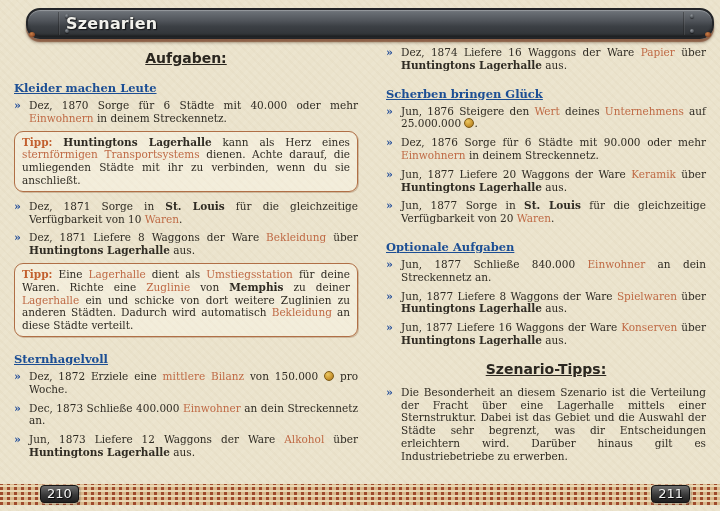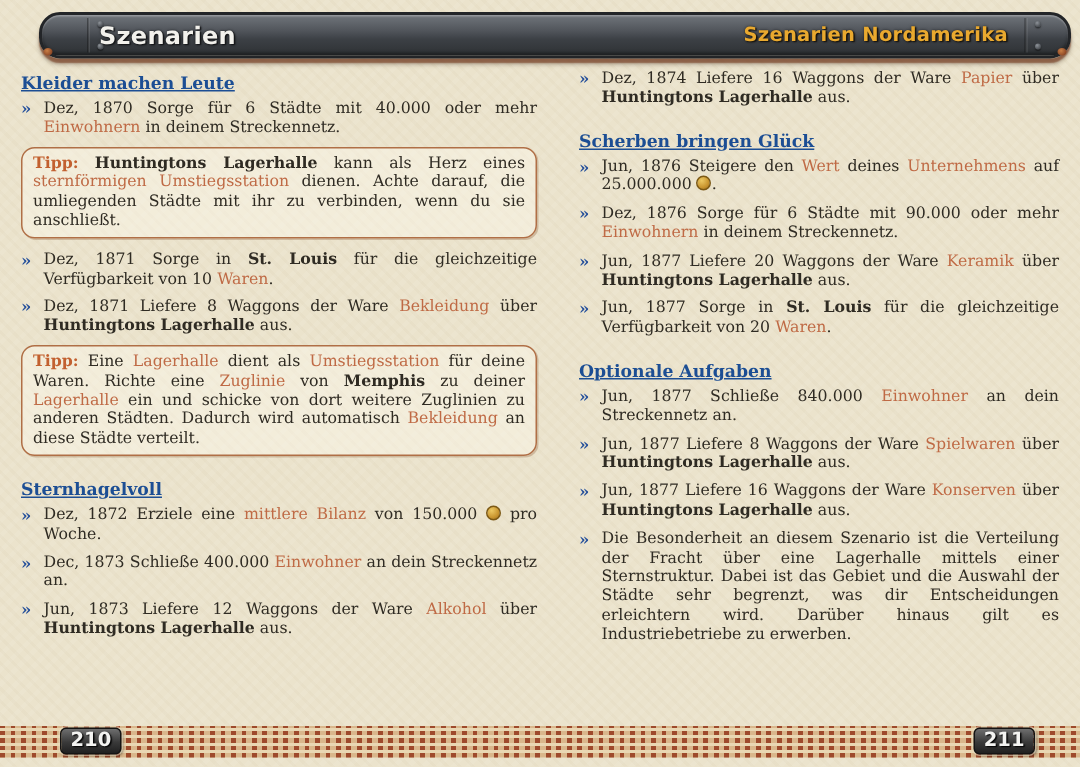--- a/index.html
+++ b/index.html
@@ -104,21 +104,21 @@
   
   .track{
     position:absolute; left:0; right:0; bottom:6px; height:21px;
     background-color:#d9b78c;
     background-image:
       repeating-linear-gradient(0deg, transparent 0 3px, #e9d7b3 3px 5px),
       repeating-linear-gradient(90deg, #9e4a2c 0 3px, rgba(158,74,44,0) 3px 7px);
   }
   .pagenum{
     position:absolute; bottom:8px;
-    font-family:"DejaVu Sans", sans-serif; font-weight:bold; font-size:13px;
+    font-family:"DejaVu Sans", sans-serif; font-weight:normal; font-size:13px;
     color:#f4f4f2; text-shadow:1px 1px 1px #000;
     background:linear-gradient(#6e6e6e, #3a3a3a 55%, #202020);
     border:1px solid #141414; border-radius:4px;
     padding:0 6px; line-height:16px;
     box-shadow:0 0 0 1px rgba(240,230,200,.55), 1px 1px 2px rgba(0,0,0,.45);
   }
   .pagenum.left{left:40px;}
   .pagenum.right{right:30px;}
 </style>
 </head>
@@ -127,32 +127,32 @@
 <div class="headerbar">
   <span class="seam left"></span>
   <span class="seam right"></span>
   <span class="rivet r1"></span>
   <span class="rivet r2"></span>
   <span class="rivet r3"></span>
   <span class="rivet r4"></span>
   <span class="rustdot bl"></span>
   <span class="rustdot br"></span>
   <span class="tab-label">Szenarien</span>
-  <span class="right-title">Szenarien Nordamerika</span>
 </div>
 
 <div class="page">
   <div class="col col-left">
+      <div class="doc-title">Aufgaben:</div>
       <div class="sec-heading">Kleider machen Leute</div>
       <div class="bullet">
         <span class="marker">»</span>
         <span class="btext"><span class="plain">Dez, 1870 Sorge für 6 Städte mit 40.000 oder mehr </span><span class="o">Einwohnern</span><span class="plain"> in deinem Streckennetz.</span></span>
       </div>
       <div class="tip">
-        <p><span class="ob">Tipp:</span><span class="plain"> </span><span class="b">Huntingtons Lagerhalle</span><span class="plain"> kann als Herz eines </span><span class="o">sternförmigen Umstiegsstation</span><span class="plain"> dienen. Achte darauf, die umliegenden Städte mit ihr zu verbinden, wenn du sie anschließt.</span></p>
+        <p><span class="ob">Tipp:</span><span class="plain"> </span><span class="b">Huntingtons Lagerhalle</span><span class="plain"> kann als Herz eines </span><span class="o">sternförmigen Transportsystems</span><span class="plain"> dienen. Achte darauf, die umliegenden Städte mit ihr zu verbinden, wenn du sie anschließt.</span></p>
       </div>
       <div class="bullet">
         <span class="marker">»</span>
         <span class="btext"><span class="plain">Dez, 1871 Sorge in </span><span class="b">St. Louis</span><span class="plain"> für die gleichzeitige Verfügbarkeit von 10 </span><span class="o">Waren</span><span class="plain">.</span></span>
       </div>
       <div class="bullet">
         <span class="marker">»</span>
         <span class="btext"><span class="plain">Dez, 1871 Liefere 8 Waggons der Ware </span><span class="o">Bekleidung</span><span class="plain"> über </span><span class="b">Huntingtons Lagerhalle</span><span class="plain"> aus.</span></span>
       </div>
       <div class="tip">
@@ -200,20 +200,21 @@
         <span class="btext"><span class="plain">Jun, 1877 Schließe 840.000 </span><span class="o">Einwohner</span><span class="plain"> an dein Streckennetz an.</span></span>
       </div>
       <div class="bullet">
         <span class="marker">»</span>
         <span class="btext"><span class="plain">Jun, 1877 Liefere 8 Waggons der Ware </span><span class="o">Spielwaren</span><span class="plain"> über </span><span class="b">Huntingtons Lagerhalle</span><span class="plain"> aus.</span></span>
       </div>
       <div class="bullet">
         <span class="marker">»</span>
         <span class="btext"><span class="plain">Jun, 1877 Liefere 16 Waggons der Ware </span><span class="o">Konserven</span><span class="plain"> über </span><span class="b">Huntingtons Lagerhalle</span><span class="plain"> aus.</span></span>
       </div>
+      <div class="doc-title">Szenario-Tipps:</div>
       <div class="bullet">
         <span class="marker">»</span>
         <span class="btext"><span class="plain">Die Besonderheit an diesem Szenario ist die Verteilung der Fracht über eine Lagerhalle mittels einer Sternstruktur. Dabei ist das Gebiet und die Auswahl der Städte sehr begrenzt, was dir Entscheidungen erleichtern wird. Darüber hinaus gilt es Industriebetriebe zu erwerben.</span></span>
       </div>
     </div>
 </div>
 
 <div class="track"></div>
 <div class="pagenum left">210</div>
 <div class="pagenum right">211</div>

